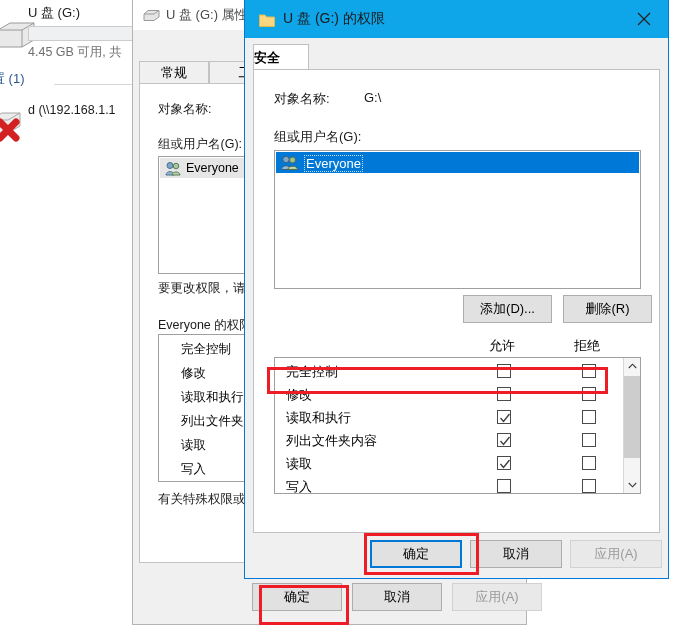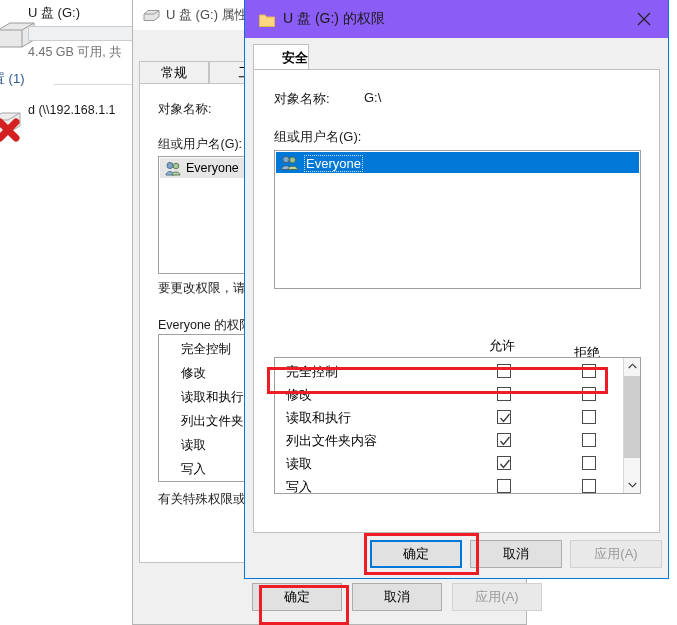--- a/index.html
+++ b/index.html
@@ -61,50 +61,50 @@
   .props-btnrow { position:absolute; left:6px; top:569px; width:389px; height:50px; }
   .props-btn { position:absolute; top:14px; width:90px; height:28px;
                background:#e1e1e1; border:1px solid #adadad; font-size:13px; text-align:center; line-height:26px; }
   .props-btn.ok { left:113px; }
   .props-btn.cancel { left:213px; }
   .props-btn.apply { left:313px; color:#9a9a9a; background:#e9e9e9; border-color:#d2d2d2; }
 
   
   .perm { position:absolute; left:244px; top:0; width:425px; height:579px;
           background:#f0f0f0; border:1px solid #0078d7; border-top:none; }
-  .perm-title { position:absolute; left:0; top:0; width:423px; height:38px; background:#8b5cf6; }
+  .perm-title { position:absolute; left:0; top:0; width:423px; height:38px; background:#0ea5e9; }
   .perm-folder-icon { position:absolute; left:14px; top:13px; width:16px; height:14px; }
   .perm-title-text { position:absolute; left:38px; top:10px; font-size:14px; color:#1a1a1a; white-space:nowrap; }
   .perm-close { position:absolute; right:0; top:0; width:46px; height:37px; }
   .perm-close svg { position:absolute; left:15px; top:12px; }
 
   .perm-tabstrip { position:absolute; left:8px; top:44px; width:407px; height:26px; }
   .perm-tab-active { position:absolute; left:0; top:0; width:56px; height:26px;
                      background:#ffffff; border:1px solid #c0c0c0; border-bottom:none;
-                     text-align:right; line-height:25px; font-size:13px; font-weight:bold; }
+                     text-align:left; line-height:25px; font-size:13px; font-weight:bold; }
   .perm-panel { position:absolute; left:8px; top:69px; width:407px; height:464px;
                 background:#ffffff; border:1px solid #c0c0c0; }
   .pm-lbl { position:absolute; font-size:13px; color:#1a1a1a; white-space:nowrap; }
   .pm-obj-lbl { left:20px; top:20px; }
   .pm-obj-val { left:110px; top:20px; }
   .pm-grp-lbl { left:20px; top:58px; }
   .pm-list { position:absolute; left:20px; top:80px; width:367px; height:139px;
              background:#ffffff; border:1px solid #a0a0a0; }
   .pm-list-sel { position:absolute; left:1px; top:1px; right:1px; height:21px; background:#0078d7; }
   .pm-list-icon { position:absolute; left:5px; top:3px; width:17px; height:15px; }
   .pm-list-text { position:absolute; left:28px; top:3px; font-size:13px; color:#ffffff;
                   border:1px dotted rgba(255,255,255,.75); padding:0 1px; line-height:15px; }
   .pm-btn { position:absolute; top:225px; width:89px; height:28px; background:#e1e1e1;
             border:1px solid #adadad; font-size:13px; text-align:center; line-height:26px; }
   .pm-btn.add { left:209px; }
   .pm-btn.remove { left:309px; }
 
   .pm-perm-lbl { left:20px; top:267px; }
   .pm-col-allow { position:absolute; left:235px; top:267px; font-size:13px; white-space:nowrap; }
-  .pm-col-deny { position:absolute; left:320px; top:267px; font-size:13px; white-space:nowrap;margin-top:7px; }
+  .pm-col-deny { position:absolute; left:320px; top:267px; font-size:13px; white-space:nowrap; }
   .pm-table { position:absolute; left:20px; top:287px; width:367px; height:137px;
               background:#ffffff; border:1px solid #a0a0a0; overflow:hidden; }
   .pm-row { position:absolute; left:0; width:348px; height:23px; }
   .pm-row-label { position:absolute; left:11px; top:3px; font-size:13px; white-space:nowrap; }
   .cbx { position:absolute; top:4px; width:14px; height:14px; background:#ffffff;
          border:1px solid #4a4a4a; }
   .cbx.allow { left:222px; }
   .cbx.deny { left:307px; }
   .cbx svg { position:absolute; left:1px; top:1px; }
   .pm-scroll { position:absolute; right:0; top:0; width:17px; height:135px; background:#f5f5f5; border-left:1px solid #d6d6d6; }
@@ -248,20 +248,22 @@
               <circle cx="5" cy="4.5" r="3.2" fill="#7ba7c7" stroke="#3d5f7a"></circle>
               <path d="M0.5 14.5 C0.5 9.5 9.5 9.5 9.5 14.5 Z" fill="#8fb8d4" stroke="#3d5f7a"></path>
               <circle cx="11.5" cy="5" r="3" fill="#9cbf94" stroke="#516d4b"></circle>
               <path d="M7 14.5 C7 10 16.5 10 16.5 14.5 Z" fill="#b6d3ae" stroke="#516d4b"></path>
             </svg>
           </div>
           <div class="pm-list-text">Everyone</div>
         </div>
       </div>
 
+      <div class="pm-btn add">添加(D)...</div>
+      <div class="pm-btn remove">删除(R)</div>
 
       <div class="pm-col-allow">允许</div>
       <div class="pm-col-deny">拒绝</div>
 
       <div class="pm-table">
 
         <div class="pm-row" style="top:2px">
           <div class="pm-row-label">完全控制</div>
           <div class="cbx allow"></div>
           <div class="cbx deny"></div>

